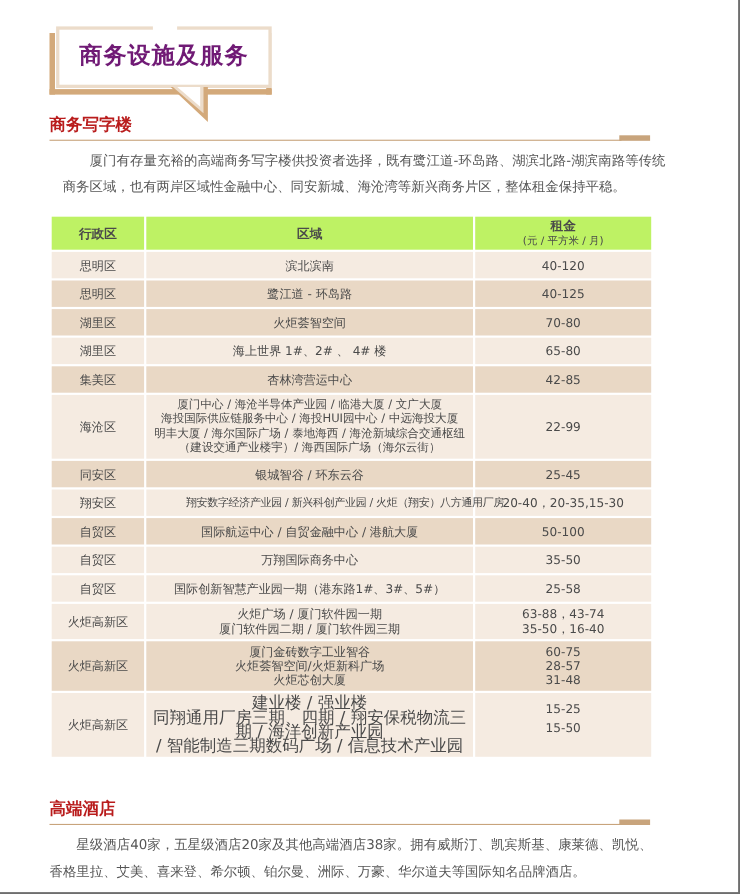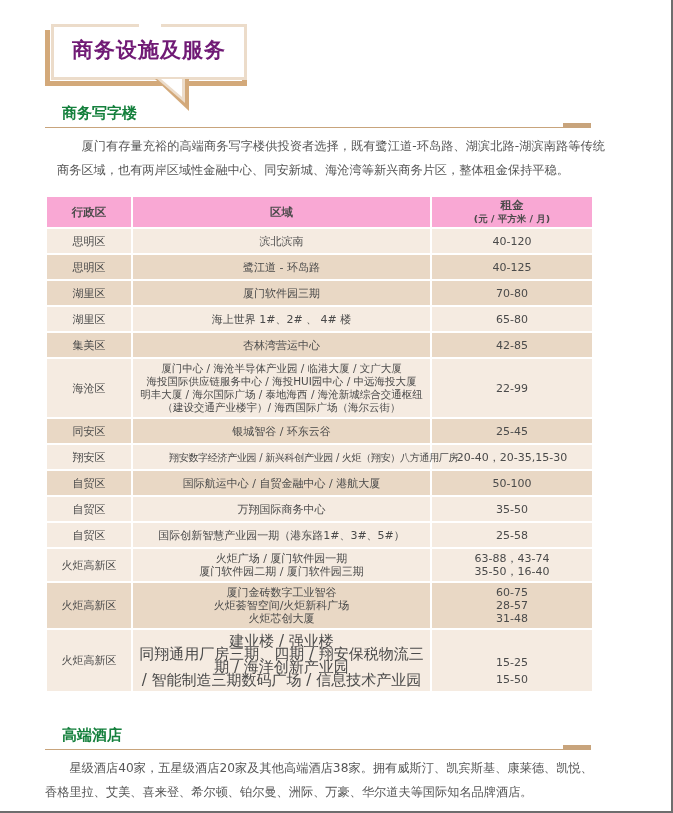--- a/index.html
+++ b/index.html
@@ -36,21 +36,21 @@
     .title-tail {
       position: absolute; left: 110px; top: 57px; width: 0; height: 0;
     }
     .title-tail svg { position: absolute; left: 0; top: 0; }
     .title-text {
       position: absolute; left: 0; top: 14px; width: 208px; text-align: center;
       font-size: 21px; font-weight: bold; color: #701a75; letter-spacing: 1px;
     }
     
     .section-head { position: absolute; left: 45px; width: 546px; }
-    .section-title { font-size: 15px; color: #15803d; font-weight: bold; margin-left: 17px; }
+    .section-title { font-size: 15px; color: #b91c1c; font-weight: bold; }
     .section-line {
       position: absolute; left: 0; top: 23px; width: 520px; height: 1px; background: #c8a47c;
     }
     .section-tab {
       position: absolute; left: 518px; top: 19px; width: 28px; height: 5px; background: #c8a47c;
     }
     .para {
       position: absolute; left: 45px; width: 548px;
       font-size: 12.2px; line-height: 24px; color: #555;
       text-indent: 2em; text-align: justify;
@@ -58,22 +58,22 @@
     
     table.rent {
       position: absolute; left: 45px; top: 195px; width: 547px;
       border-collapse: separate; border-spacing: 2px;
       font-size: 11px; color: #4a4a4a;
       table-layout: fixed;
     }
     table.rent th, table.rent td {
       text-align: center; vertical-align: middle; padding: 0 2px;
     }
-    table.rent th { background: #f9a8d4; font-weight: bold; font-size: 11.5px; height: 30px; }
-    table.rent th .sub { display: block; font-weight: bold; font-size: 9.5px; }
+    table.rent th { background: #bef264; font-weight: bold; font-size: 11.5px; height: 30px; }
+    table.rent th .sub { display: block; font-weight: normal; font-size: 9.5px; }
     table.rent tr.light td { background: #f5ebe1; }
     table.rent tr.dark td { background: #e9d8c5; }
     table.rent td { height: 24px; line-height: 13px; }
     table.rent td.area-small { font-size: 10px; letter-spacing: -0.3px; white-space: nowrap; padding-left: 36px; }
     table.rent td.multi { padding-top: 3px; padding-bottom: 3px; margin-top: 32px; }
     .cell-line { display: block; }
   </style>
 </head>
 <body>
 
@@ -123,21 +123,21 @@
       <td>滨北滨南</td>
       <td>40-120</td>
     </tr>
     <tr class="dark">
       <td>思明区</td>
       <td>鹭江道 - 环岛路</td>
       <td>40-125</td>
     </tr>
     <tr class="dark">
       <td>湖里区</td>
-      <td>厦门软件园三期</td>
+      <td>火炬荟智空间</td>
       <td>70-80</td>
     </tr>
     <tr class="light">
       <td>湖里区</td>
       <td>海上世界 1#、2# 、 4# 楼</td>
       <td>65-80</td>
     </tr>
     <tr class="dark">
       <td>集美区</td>
       <td>杏林湾营运中心</td>
@@ -202,21 +202,21 @@
         <span class="cell-line">31-48</span>
       </td>
     </tr>
     <tr class="light">
       <td>火炬高新区</td>
       <td class="multi" style="font-size:15px;">
         <span class="cell-line">建业楼 / 强业楼</span>
         <span class="cell-line">同翔通用厂房三期、四期 / 翔安保税物流三期 / 海洋创新产业园</span>
         <span class="cell-line">/ 智能制造三期数码广场 / 信息技术产业园</span>
       </td>
-      <td class="multi" style="line-height:17px;vertical-align:top;padding-top:24px;">
+      <td class="multi" style="line-height:17px;vertical-align:top;padding-top:6px;">
         <span class="cell-line">15-25</span>
         <span class="cell-line">15-50</span>
       </td>
     </tr>
   </tbody>
 </table>
 
 <div class="section-head" style="top:726px;">
   <div class="section-title">高端酒店</div>
   <div class="section-line"></div>

